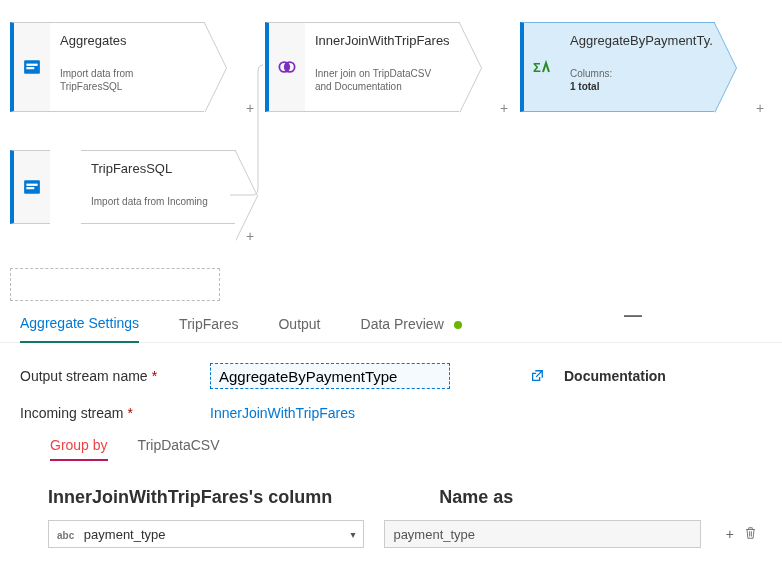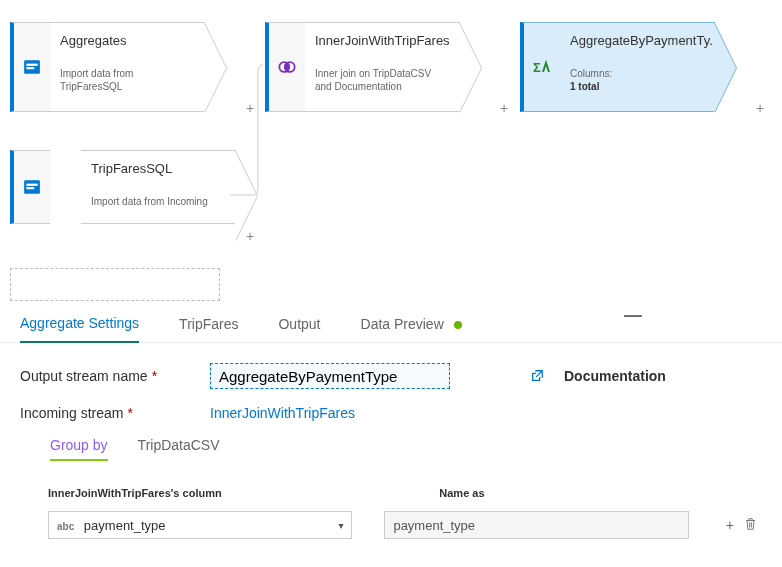--- a/index.html
+++ b/index.html
@@ -100,25 +100,25 @@
   .doc-link { display:flex; align-items:center; gap:20px; color:#323130; font-weight:600; font-size:14px; margin-left: 60px;}
   .doc-link .ext { color:#0078d4; font-size:14px;}
   .link { color:#0078d4; font-size:14px;}
   .subtabs {
     display:flex; gap:30px;
     padding: 0 0 8px 30px;
     margin-bottom: 18px;
     font-size:14px; color:#666;
   }
   .subtabs .st { padding-bottom:6px; cursor:pointer;}
-  .subtabs .st.active { color:#8b5cf6; border-bottom:2px solid #84cc16;}
-  .col-headers { display:flex; gap:20px; padding:0 0 12px 28px; font-weight:600; font-size:11px;}
+  .subtabs .st.active { color:#ef4444; border-bottom:2px solid #be185d;}
+  .col-headers { display:flex; gap:20px; padding:0 0 12px 28px; font-weight:600; font-size:18px;}
   .col-headers .c1 { width: 340px;}
   .col-headers .c2 { width: 330px; margin-left: 44px;}
-  .field-row { display:flex; gap:32px; padding:0 0 12px 28px; align-items:center;}
+  .field-row { display:flex; gap:20px; padding:0 0 12px 28px; align-items:center;}
   .dropdown { width:340px; height:28px; border:1px solid #ccc; display:flex; align-items:center; padding:0 8px; font-size:13px; justify-content:space-between; background:#fff;}
   .dropdown .abc { color:#777; font-size:10px; padding-right:6px; font-weight:600;}
   .textfield { width:340px; height:28px; border:1px solid #ccc; padding:0 8px; font-size:13px; background:#f6f6f6; color:#555; display:flex; align-items:center;}
   .row-actions { display:flex; gap:10px; color:#666; font-size:14px; padding-left:5px;}
   .caret { font-size:10px; color:#555;}
   svg { display:block; }
 </style>
 </head>
 <body>
 

